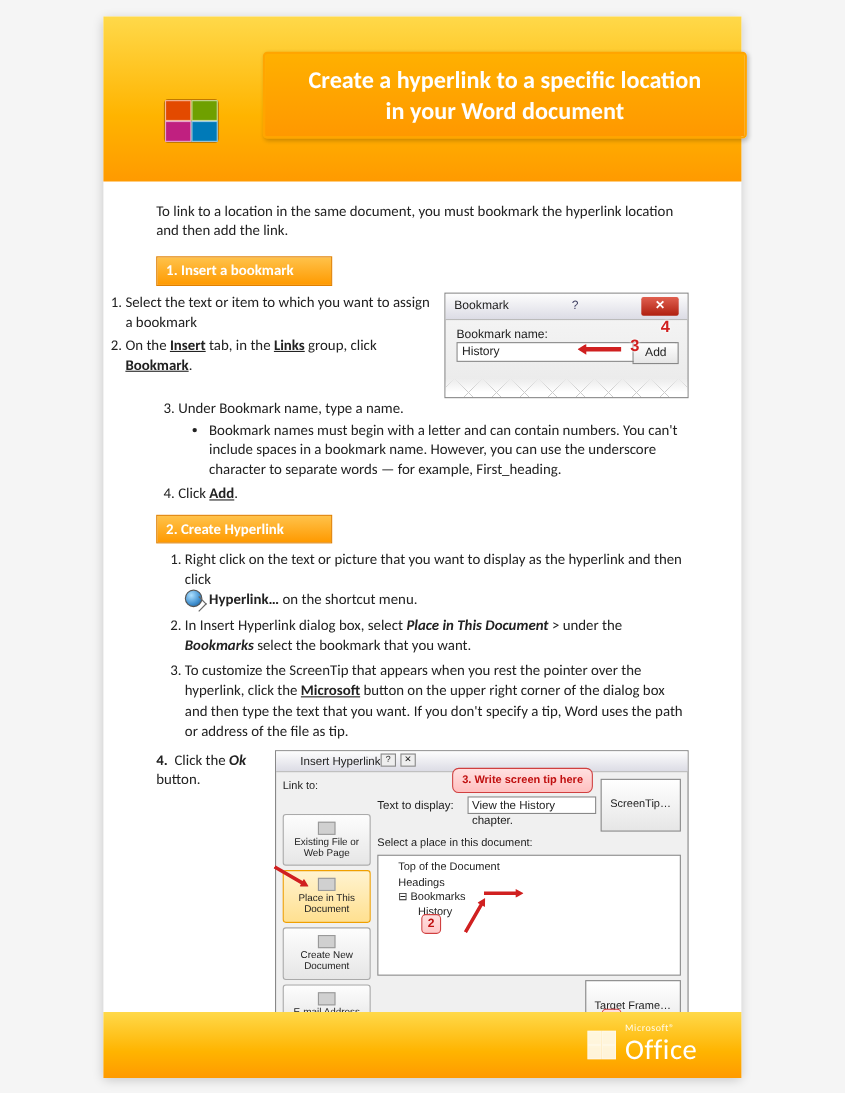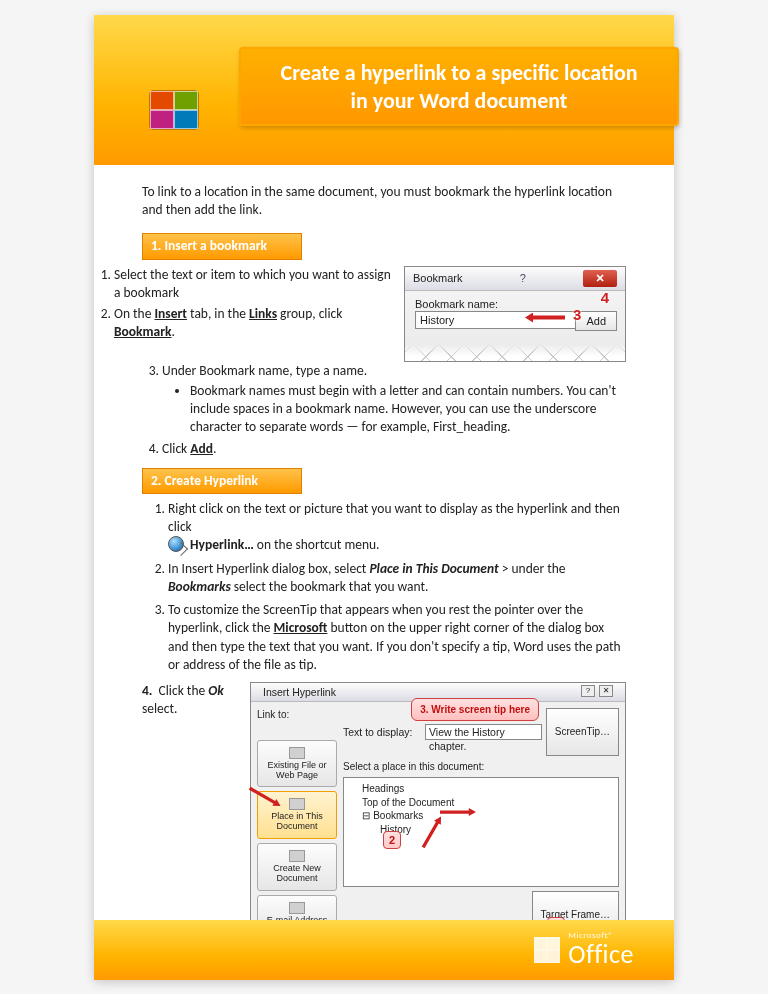--- a/index.html
+++ b/index.html
@@ -161,22 +161,22 @@
   .ih-dialog {
     flex:1;
     border:1px solid #888;
     background:#f0f0f0;
     font-family:"Segoe UI",Tahoma,sans-serif;
     font-size:10.5px;
     position:relative;
   }
   .ih-title{
     background: linear-gradient(to bottom,#fdfdfd,#dcdce5);
-    padding:2px 12px; border-bottom:1px solid #bbb;
-    display:flex; justify-content:space-between;
+    padding:2px 22px; border-bottom:1px solid #bbb;
+    display:flex; 
   }
   .ih-title-x{ display:flex; gap:4px; }
   .ih-title-x span{ width:14px;height:12px;border:1px solid #888;background:#eee;font-size:8px;text-align:center;line-height:10px;}
   .ih-body{ padding:6px; display:flex; gap:6px; }
   .ih-side{ width:80px; display:flex; flex-direction:column; gap:4px; }
   .ih-side-btn{
     border:1px solid #aaa; background:linear-gradient(to bottom,#fdfdfd,#e6e6e6);
     border-radius:3px; text-align:center; padding:6px 2px; font-size:9px; line-height:1.1;
     display:flex; flex-direction:column; align-items:center; gap:2px;
   }
@@ -309,21 +309,21 @@
         <li>
           <span>In Insert Hyperlink dialog box, select </span><b><i>Place in This Document</i></b><span> &gt; under the </span><b><i>Bookmarks</i></b><span> select the bookmark that you want.</span>
         </li>
         <li>
           <span>To customize the ScreenTip that appears when you rest the pointer over the hyperlink, click the </span><b><u>Microsoft</u></b><span> button on the upper right corner of the dialog box and then type the text that you want. If you don't specify a tip, Word uses the path or address of the file as tip.</span>
         </li>
       </ol>
 
       <div class="ih-wrap">
         <div class="ih-left">
-          <b>4.</b>&nbsp;&nbsp;<span>Click the </span><b><i>Ok</i></b><span> select.</span>
+          <b>4.</b>&nbsp;&nbsp;<span>Click the </span><b><i>Ok</i></b><span> button.</span>
         </div>
 
         <div class="ih-dialog">
           <div class="ih-title">
             <span>Insert Hyperlink</span>
             <span class="ih-title-x">
               <span>?</span>
               <span>✕</span>
             </span>
           </div>
@@ -350,22 +350,22 @@
               </div>
             </div>
             <div class="ih-main">
               <div class="ih-row">
                 <span class="ih-label">Text to display:</span>
                 <span class="ih-input">View the History chapter.</span>
                 <span class="ih-btn">ScreenTip…</span>
               </div>
               <div style="font-size:10px;">Select a place in this document:</div>
               <div class="ih-tree">
+                <div class="indent1">Top of the Document</div>
                 <div class="indent1">Headings</div>
-                <div class="indent1">Top of the Document</div>
                 <div class="indent1">⊟ <span>Bookmarks</span></div>
                 <div class="indent2">History</div>
                 <div class="arrow2" style="left:96px;top:30px;"></div>
                 <div class="arrow2" style="left:70px;top:50px;transform:rotate(-60deg);"></div>
               </div>
               <div class="ih-row" style="justify-content:flex-end;">
                 <span class="ih-btn">Target Frame…</span>
               </div>
             </div>
           </div>

